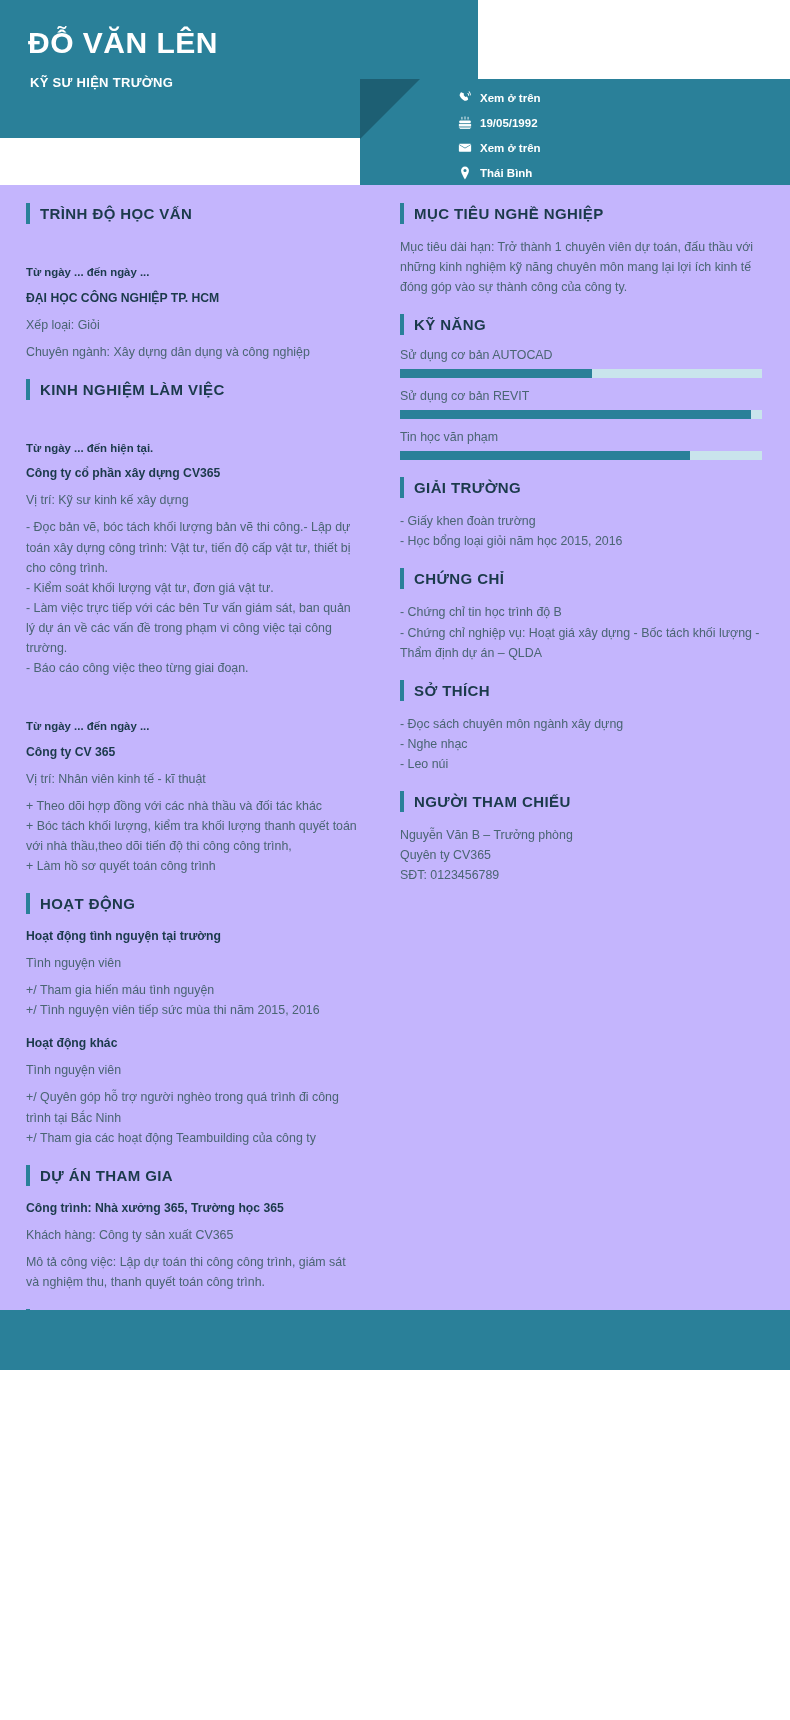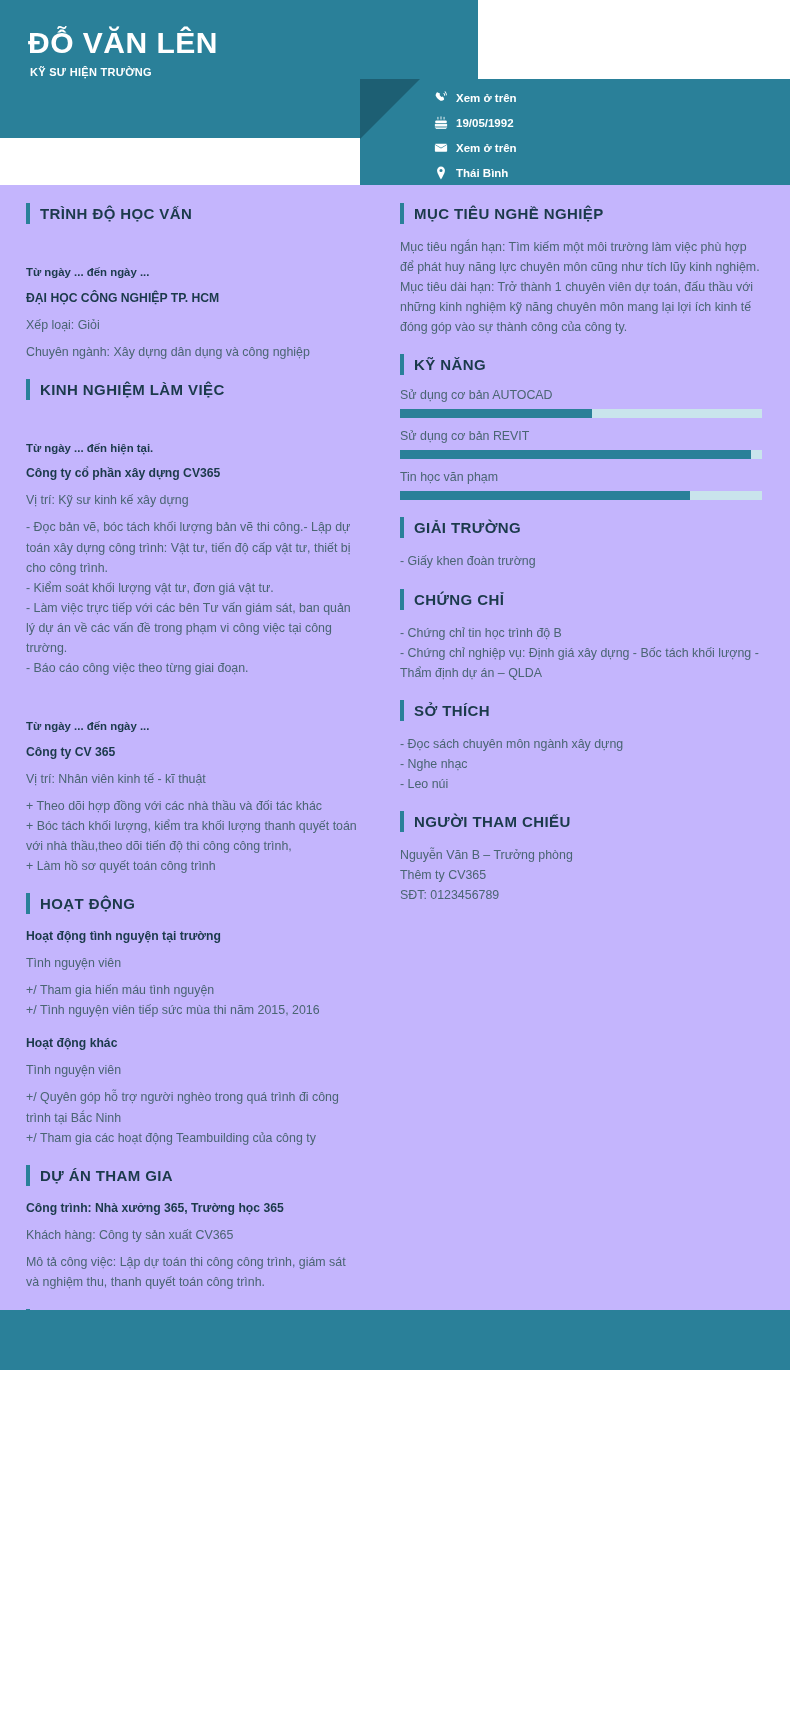--- a/index.html
+++ b/index.html
@@ -32,42 +32,42 @@
     position: absolute;
     left: 28px; top: 26px;
     color: #ffffff;
     font-size: 30px;
     font-weight: bold;
     letter-spacing: 0.5px;
     line-height: 1.1;
   }
   .job-title {
     position: absolute;
-    left: 30px; top: 66px;
+    left: 30px; top: 75px;
     color: #ffffff;
-    font-size: 11px;
+    font-size: 13px;
     font-weight: bold;
     letter-spacing: 0.3px;
   }
   .header-right {
     position: absolute;
     left: 360px; top: 79px;
     width: 430px; height: 106px;
     background: #2a8099;
   }
   .fold {
     position: absolute;
     left: 360px; top: 79px;
     width: 0; height: 0;
     border-left: 60px solid #1d5f73;
     border-bottom: 60px solid transparent;
   }
   .contact-list {
     position: absolute;
-    left: 434px; top: 85px;
+    left: 458px; top: 85px;
     width: 330px;
   }
   .contact-row {
     display: flex;
     align-items: center;
     height: 25px;
     color: #ffffff;
     font-size: 11.5px;
     font-weight: bold;
   }
@@ -322,21 +322,20 @@
     </div>
 
     <div class="col-right">
 
       <div class="section">
         <div class="sec-head">
           <span class="sec-bar"></span>
           <span class="sec-title">MỤC TIÊU NGHỀ NGHIỆP</span>
         </div>
         <div class="body-block">
-          <div class="tight">Mục tiêu ngắn hạn: Tìm kiếm một môi trường làm việc phù hợp để phát huy năng lực chuyên môn cũng như tích lũy kinh nghiệm.</div>
           <div class="tight">Mục tiêu dài hạn: Trở thành 1 chuyên viên dự toán, đấu thầu với những kinh nghiệm kỹ năng chuyên môn mang lại lợi ích kinh tế đóng góp vào sự thành công của công ty.</div>
         </div>
       </div>
 
       <div class="section">
         <div class="sec-head">
           <span class="sec-bar"></span>
           <span class="sec-title">KỸ NĂNG</span>
         </div>
 
@@ -363,31 +362,32 @@
         </div>
       </div>
 
       <div class="section">
         <div class="sec-head">
           <span class="sec-bar"></span>
           <span class="sec-title">GIẢI TRƯỜNG</span>
         </div>
         <div class="body-block">
           <div class="tight">- Giấy khen đoàn trường</div>
+          <div class="tight">- Học bổng loại giỏi năm học 2015, 2016</div>
         </div>
       </div>
 
       <div class="section">
         <div class="sec-head">
           <span class="sec-bar"></span>
           <span class="sec-title">CHỨNG CHỈ</span>
         </div>
         <div class="body-block">
           <div class="tight">- Chứng chỉ tin học trình độ B</div>
-          <div class="tight">- Chứng chỉ nghiệp vụ: Định giá xây dựng - Bốc tách khối lượng - Thẩm định dự án – QLDA</div>
+          <div class="tight">- Chứng chỉ nghiệp vụ: Hoạt giá xây dựng - Bốc tách khối lượng - Thẩm định dự án – QLDA</div>
         </div>
       </div>
 
       <div class="section">
         <div class="sec-head">
           <span class="sec-bar"></span>
           <span class="sec-title">SỞ THÍCH</span>
         </div>
         <div class="body-block">
           <div class="tight">- Đọc sách chuyên môn ngành xây dựng</div>
@@ -396,21 +396,21 @@
         </div>
       </div>
 
       <div class="section">
         <div class="sec-head">
           <span class="sec-bar"></span>
           <span class="sec-title">NGƯỜI THAM CHIẾU</span>
         </div>
         <div class="body-block">
           <div class="tight">Nguyễn Văn B – Trưởng phòng</div>
-          <div class="tight">Thêm ty CV365</div>
+          <div class="tight">Quyên ty CV365</div>
           <div class="tight">SĐT: 0123456789</div>
         </div>
       </div>
 
     </div>
   </div>
 
   <div class="footer"></div>
 </div>
 

